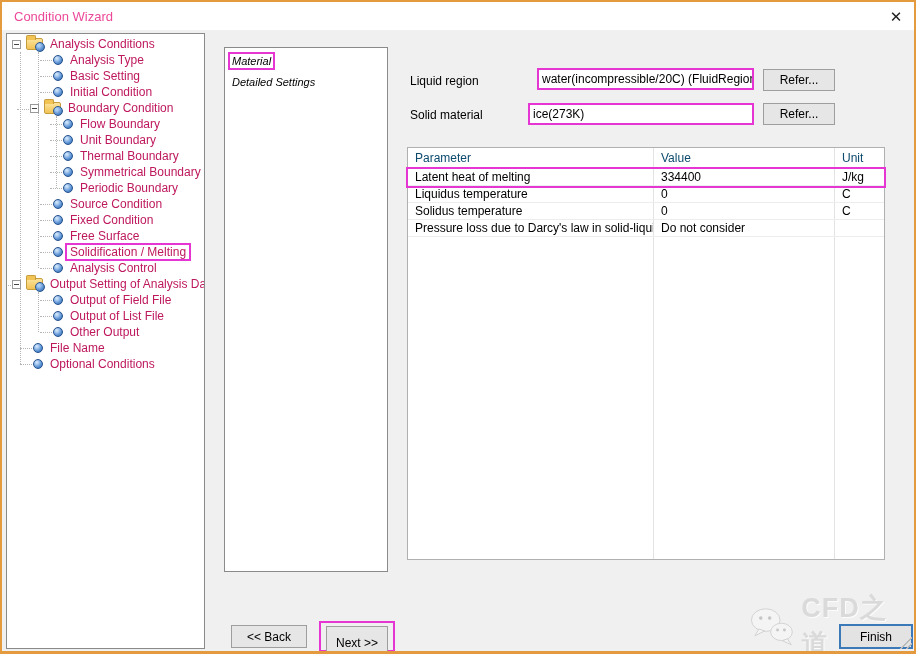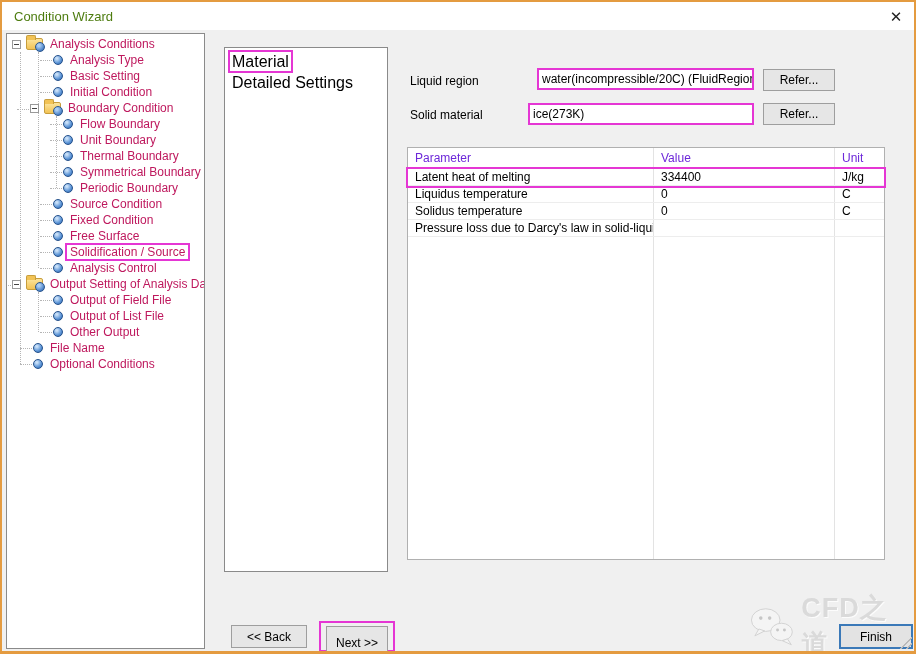--- a/index.html
+++ b/index.html
@@ -4,21 +4,21 @@
 <style>
   * { margin:0; padding:0; box-sizing:border-box; }
   html,body { width:916px; height:654px; }
   body { font-family:"Liberation Sans", sans-serif; background:#fff; }
 
   .dialog { position:relative; width:916px; height:654px; background:#f0f0f0;
             border:2px solid #e49b40; border-bottom-width:3px; overflow:hidden; }
 
   
   .titlebar { position:absolute; left:0; top:0; right:0; height:28px; background:#ffffff; }
-  .title { position:absolute; left:12px; top:7px; font-size:13px; color:#4d7c0f; }
+  .title { position:absolute; left:12px; top:7px; font-size:13px; color:#ec4899; }
   .closebtn { position:absolute; right:8px; top:5px; width:20px; height:20px;
               text-align:center; line-height:20px; font-size:15px; color:#222; cursor:pointer; }
 
   
   .treebox { position:absolute; left:4px; top:31px; width:199px; height:616px;
              background:#fff; border:1px solid #8a8a8a; overflow:hidden; }
   .treerows { position:relative; margin-top:2px; z-index:1; }
   .trow { height:16px; display:flex; align-items:center; position:relative; white-space:nowrap; }
   .trow.l0f { padding-left:5px; }
   .trow.l1f { padding-left:23px; }
@@ -40,36 +40,36 @@
   .bullet { width:10px; height:10px; flex:0 0 10px; border-radius:50%; margin-right:4px; position:relative;
             background:radial-gradient(circle at 35% 30%, #c9e0f8 10%, #5b94d6 60%, #2d62a8); border:1px solid #24518c; }
   .bullet::before, .expander::before { content:''; position:absolute; left:-14px; top:4px; width:12px;
             border-top:1px dotted #b5b5b5; }
   .treerows .trow:first-child .expander::before { display:none; }
   .vline { position:absolute; width:0; border-left:1px dotted #b5b5b5; z-index:0; }
 
   
   .steps { position:absolute; left:222px; top:45px; width:164px; height:525px;
            background:#fff; border:1px solid #8a8a8a; padding:6px 0 0 5px; }
-  .step { font-size:16px; height:21px; line-height:15px; }
+  .step { font-size:11px; height:21px; line-height:15px;font-style:italic; }
   .step span { padding:1px 2px; }
 
   
   .flabel { position:absolute; font-size:12px; color:#000; }
   .field { position:absolute; height:22px; background:#fff; border:2px solid #e536d4;
            font-size:12px; line-height:18px; padding:0 3px; white-space:nowrap; overflow:hidden; }
   .btn { background:#e6e6e6; border:1px solid #9e9e9e; font-size:12px; color:#000;
          text-align:center; cursor:pointer; font-family:"Liberation Sans",sans-serif; }
 
   
   .ptable { position:absolute; left:405px; top:145px; width:478px; height:413px;
             background:#fff; border:1px solid #b0b0b0; }
   .colsep { position:absolute; top:0; bottom:0; width:0; border-left:1px solid #e3e3e3; }
   .thead { position:relative; height:21px; border-bottom:1px solid #e3e3e3; }
-  .thead .cell { font-size:12px; color:#6d28d9; }
+  .thead .cell { font-size:12px; color:#0c4a6e; }
   .prow { position:relative; height:17px; border-bottom:1px solid #ededed; }
   .cell { position:absolute; top:0; height:100%; font-size:12px; line-height:17px;
           white-space:nowrap; overflow:hidden; color:#000; }
   .thead .cell { line-height:21px; }
   .c-param { left:0; width:245px; padding-left:7px; }
   .c-value { left:245px; width:181px; padding-left:8px; }
   .c-unit  { left:426px; width:51px; padding-left:8px; }
   .rowhl { outline:2px solid #e536d4; z-index:2; }
 
   
@@ -156,21 +156,21 @@
       <div class="trow l1">
           <span class="bullet"></span>
           <span class="tlabel">Fixed Condition</span>
         </div>
       <div class="trow l1">
           <span class="bullet"></span>
           <span class="tlabel">Free Surface</span>
         </div>
       <div class="trow l1">
           <span class="bullet"></span>
-          <span class="tlabel hl">Solidification / Source</span>
+          <span class="tlabel hl">Solidification / Melting</span>
         </div>
       <div class="trow l1">
           <span class="bullet"></span>
           <span class="tlabel">Analysis Control</span>
         </div>
       <div class="trow l0f">
           <span class="expander"></span>
           <span class="folder"></span>
           <span class="tlabel">Output Setting of Analysis Data</span>
         </div>
@@ -228,20 +228,21 @@
       <span class="cell c-value">0</span>
       <span class="cell c-unit">C</span>
     </div>
     <div class="prow">
       <span class="cell c-param">Solidus temperature</span>
       <span class="cell c-value">0</span>
       <span class="cell c-unit">C</span>
     </div>
     <div class="prow">
       <span class="cell c-param">Pressure loss due to Darcy's law in solid-liquid ...</span>
+      <span class="cell c-value">Do not consider</span>
       <span class="cell c-unit"></span>
     </div>
   </div>
 
   <div class="watermark">
     <svg width="50" height="40" viewBox="0 0 50 40">
       <ellipse cx="18" cy="14" rx="14.5" ry="11.5" fill="#f4f4f4" stroke="#d2d2d2"></ellipse>
       <path d="M 11 23 L 7 30 L 17 25 Z" fill="#f4f4f4" stroke="#d2d2d2"></path>
       <circle cx="13" cy="12" r="1.8" fill="#c6c6c6"></circle>
       <circle cx="22" cy="12" r="1.8" fill="#c6c6c6"></circle>

